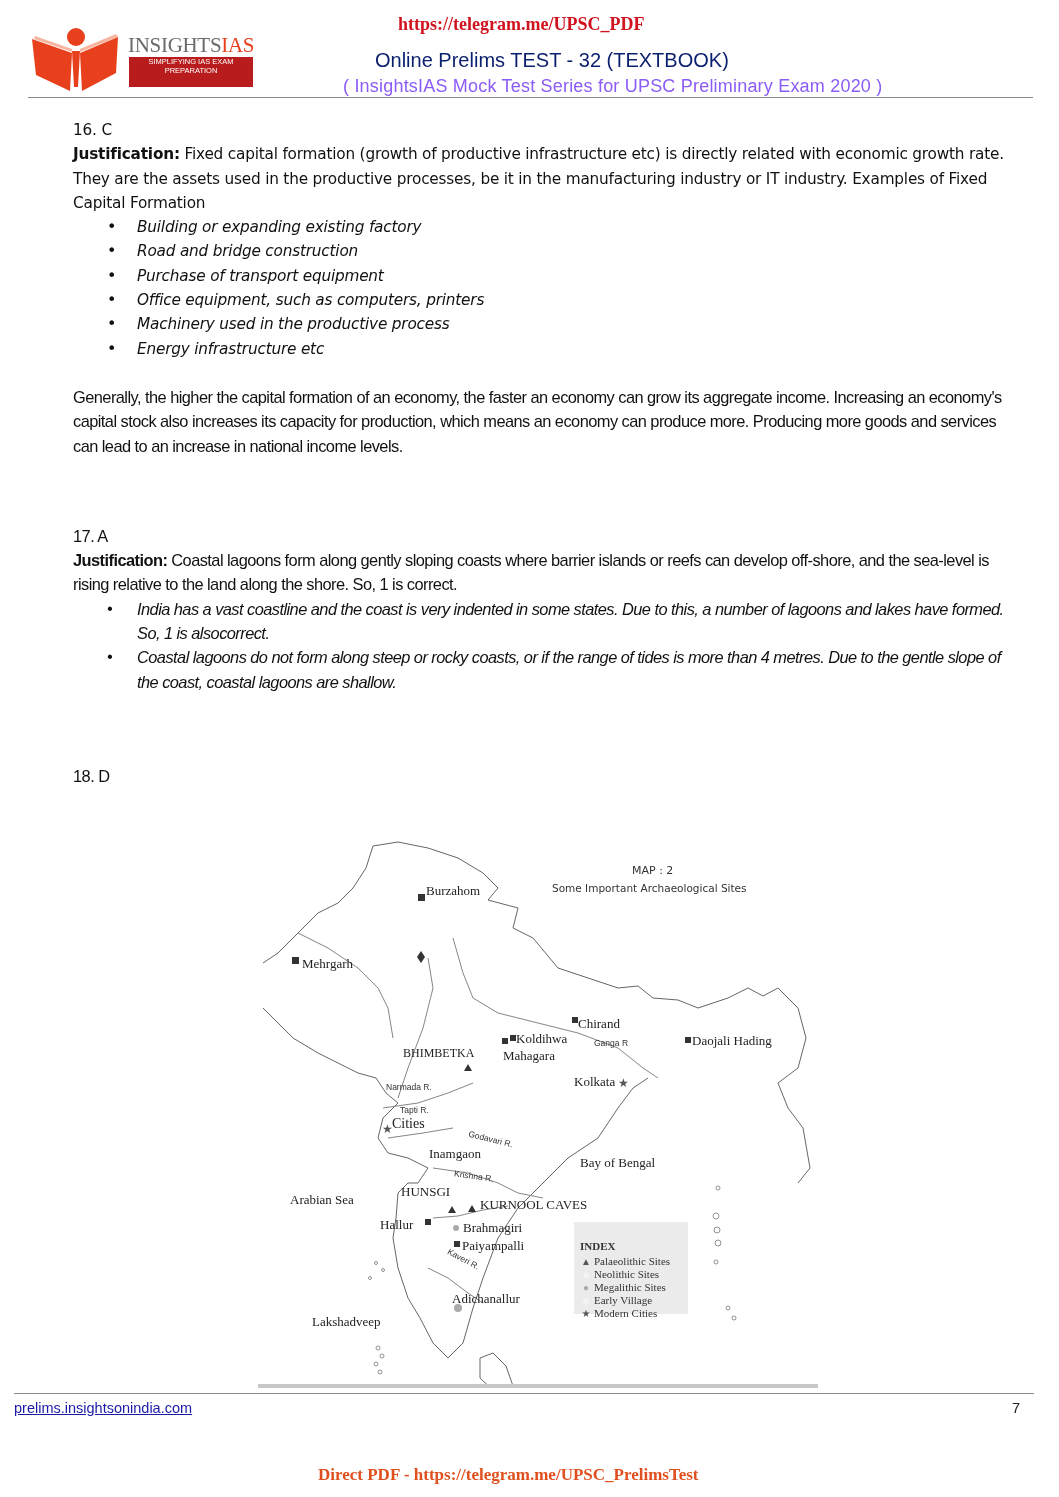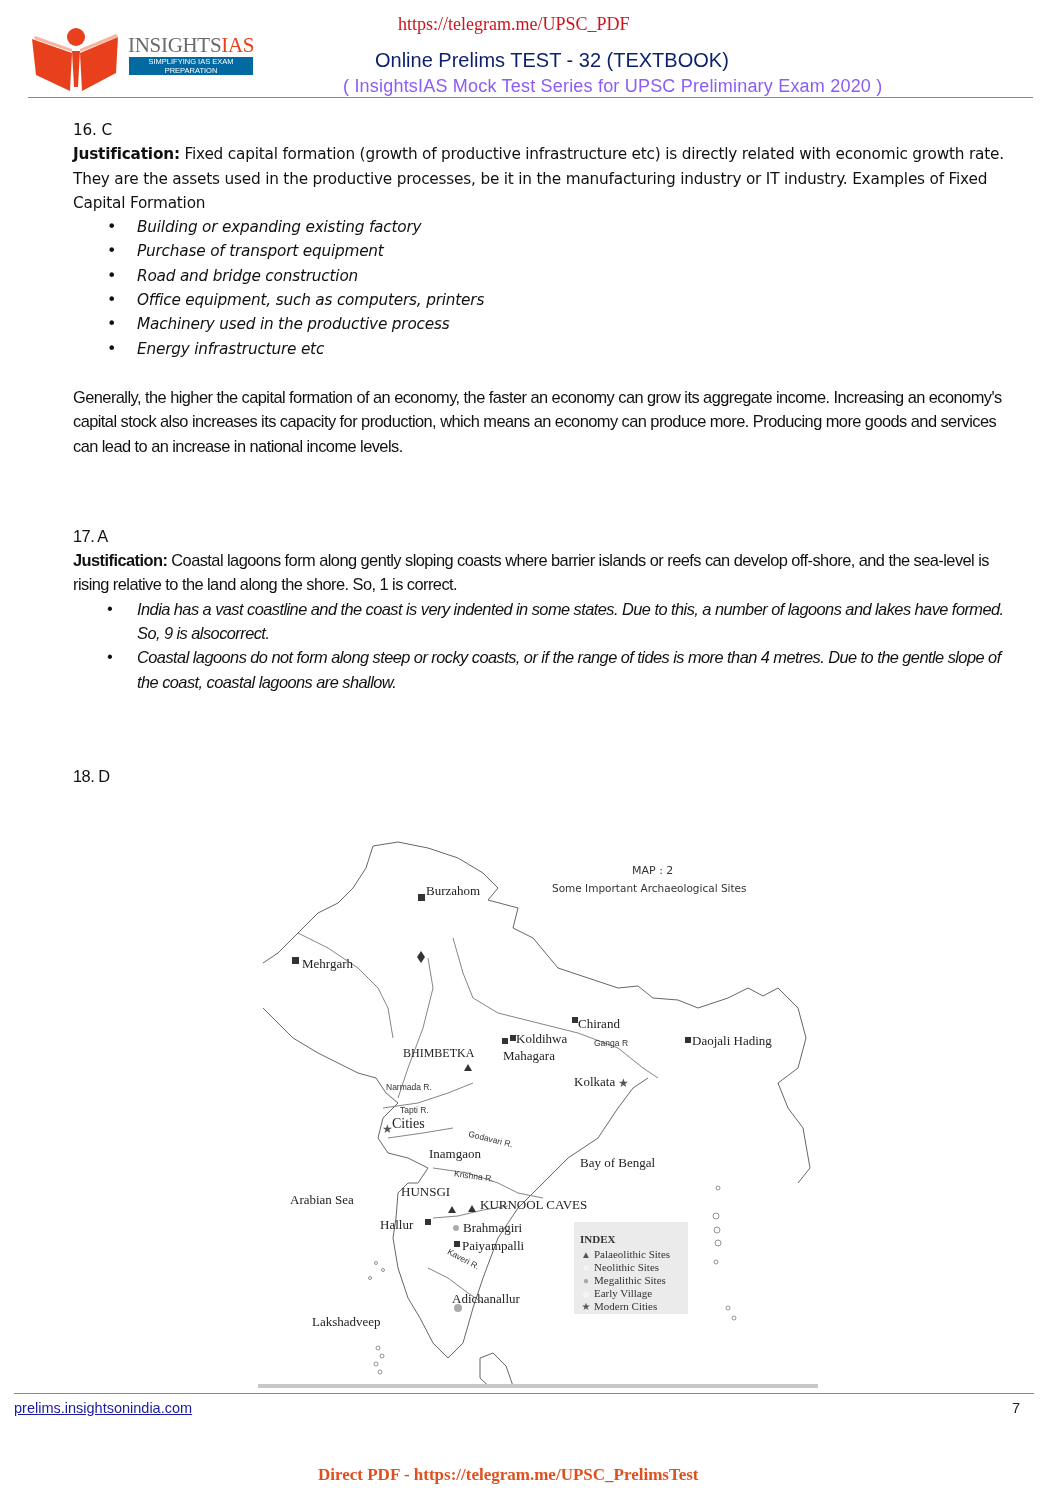--- a/index.html
+++ b/index.html
@@ -4,23 +4,23 @@
   <style>
     * { box-sizing: border-box; margin: 0; padding: 0; }
     html, body { width: 1059px; height: 1497px; background: #ffffff; overflow: hidden; }
     body { position: relative; font-family: "Liberation Sans", sans-serif; color: #111; }
 
     
     .logo { position: absolute; left: 30px; top: 25px; width: 230px; height: 70px; }
     .logo svg { position: absolute; left: 0; top: 0; }
     .logo-text { position: absolute; left: 98px; top: 8px; font-family: "Liberation Serif", serif; font-size: 21px; color: #6b6b6b; letter-spacing: -0.3px; }
     .logo-text .ias { color: #e8401c; }
-    .logo-tag { position: absolute; left: 99px; top: 32px; width: 124px; height: 18px; background: #0369a1; color: #fff; font-size: 7.5px; line-height: 8.5px; text-align: center; padding-top: 1px; font-family: "Liberation Sans", sans-serif; }
-
-    .tg-top { position: absolute; left: 398px; top: 14px; font-family: "Liberation Serif", serif; font-weight: normal; font-size: 18px; color: #d0131e; }
+    .logo-tag { position: absolute; left: 99px; top: 32px; width: 124px; height: 30px; background: #b91c1c; color: #fff; font-size: 7.5px; line-height: 8.5px; text-align: center; padding-top: 1px; font-family: "Liberation Sans", sans-serif; }
+
+    .tg-top { position: absolute; left: 398px; top: 14px; font-family: "Liberation Serif", serif; font-weight: bold; font-size: 18px; color: #d0131e; }
     .hdr-title { position: absolute; left: 375px; top: 49px; font-size: 20px; color: #0a1f6e; }
     .hdr-sub { position: absolute; left: 343px; top: 76px; font-size: 18px; color: #8b5cf6; letter-spacing: 0.2px; }
     .hr-top { position: absolute; left: 28px; top: 97px; width: 1005px; height: 1px; background: #888; }
 
     
     .content { position: absolute; left: 73px; top: 118px; width: 935px; font-family: "DejaVu Sans", sans-serif; font-size: 15.3px; line-height: 24.3px; color: #111; letter-spacing: -0.2px; }
     .content b { font-weight: bold; }
     .qnum { display: block; }
     .para { display: block; }
     ul.bul { list-style: none; margin-left: 0; }
@@ -30,21 +30,21 @@
     .gap2 { height: 48px; }
     .narrow { font-family: "Liberation Sans", sans-serif; font-size: 16.4px; letter-spacing: -0.55px; }
 
     
     .map { position: absolute; left: 258px; top: 838px; width: 560px; height: 550px; }
     .map svg { position: absolute; left: 0; top: 0; }
     .mlabel { position: absolute; font-family: "Liberation Serif", serif; font-size: 13px; color: #222; white-space: nowrap; }
     .mriver { position: absolute; font-family: "Liberation Sans", sans-serif; font-size: 8.5px; color: #333; white-space: nowrap; }
     .map-title { position: absolute; left: 374px; top: 26px; font-family: "DejaVu Sans", sans-serif; font-size: 11px; color: #333; }
     .map-sub { position: absolute; left: 294px; top: 44px; font-family: "DejaVu Sans", sans-serif; font-size: 10.5px; color: #333; }
-    .legend { position: absolute; left: 316px; top: 384px; width: 114px; height: 92px; background: #ebebeb; padding: 11px 6px; font-family: "Liberation Serif", serif; font-size: 11px; line-height: 13px; color: #333; }
+    .legend { position: absolute; left: 316px; top: 384px; width: 114px; height: 92px; background: #ebebeb; padding: 18px 6px; font-family: "Liberation Serif", serif; font-size: 11px; line-height: 13px; color: #333; }
     .legend .lh { font-weight: bold; font-size: 11px; margin-bottom: 2px; }
     .legend .row { position: relative; padding-left: 14px; }
     .legend .sym { position: absolute; left: 0; top: 0; width: 12px; text-align: center; font-size: 10px; }
     .map-bottom { position: absolute; left: 0; top: 546px; width: 560px; height: 4px; background: #c8c8c8; }
 
     
     .hr-bot { position: absolute; left: 14px; top: 1393px; width: 1020px; height: 1px; background: #888; }
     .foot-link { position: absolute; left: 14px; top: 1400px; font-size: 14.5px; color: #1a1aa6; text-decoration: underline; }
     .page-num { position: absolute; left: 1012px; top: 1400px; font-size: 14.5px; color: #222; }
     .tg-bot { position: absolute; left: 318px; top: 1465px; font-family: "Liberation Serif", serif; font-weight: bold; font-size: 17px; color: #e0501e; }
@@ -72,36 +72,36 @@
 <div class="hdr-title">Online Prelims TEST - 32 (TEXTBOOK)</div>
 <div class="hdr-sub">( InsightsIAS Mock Test Series for UPSC Preliminary Exam 2020 )</div>
 <div class="hr-top"></div>
 
 <div class="content">
 
   <span class="qnum">16. C</span>
   <span class="para"><b>Justification:</b><span> Fixed capital formation (growth of productive infrastructure etc) is directly related with economic growth rate. They are the assets used in the productive processes, be it in the manufacturing industry or IT industry. Examples of Fixed Capital Formation</span></span>
   <ul class="bul">
     <li>Building or expanding existing factory</li>
+    <li>Road and bridge construction</li>
     <li>Purchase of transport equipment</li>
-    <li>Road and bridge construction</li>
     <li>Office equipment, such as computers, printers</li>
     <li>Machinery used in the productive process</li>
     <li>Energy infrastructure etc</li>
   </ul>
   <div class="gap1"></div>
   <span class="para narrow">Generally, the higher the capital formation of an economy, the faster an economy can grow its aggregate income. Increasing an economy's capital stock also increases its capacity for production, which means an economy can produce more. Producing more goods and services can lead to an increase in national income levels.</span>
   <div class="gap2"></div>
   <div class="gap1" style="height:18px"></div>
 
   <div class="narrow">
     <span class="qnum">17. A</span>
     <span class="para"><b>Justification:</b><span> Coastal lagoons form along gently sloping coasts where barrier islands or reefs can develop off-shore, and the sea-level is rising relative to the land along the shore. So, 1 is correct.</span></span>
     <ul class="bul">
-      <li>India has a vast coastline and the coast is very indented in some states. Due to this, a number of lagoons and lakes have formed. So, 9 is alsocorrect.</li>
+      <li>India has a vast coastline and the coast is very indented in some states. Due to this, a number of lagoons and lakes have formed. So, 1 is alsocorrect.</li>
       <li>Coastal lagoons do not form along steep or rocky coasts, or if the range of tides is more than 4 metres. Due to the gentle slope of the coast, coastal lagoons are shallow.</li>
     </ul>
   </div>
   <div class="gap2"></div>
   <div class="gap1" style="height:22px"></div>
 
   <span class="qnum narrow">18. D</span>
 </div>
 
 <div class="map">

